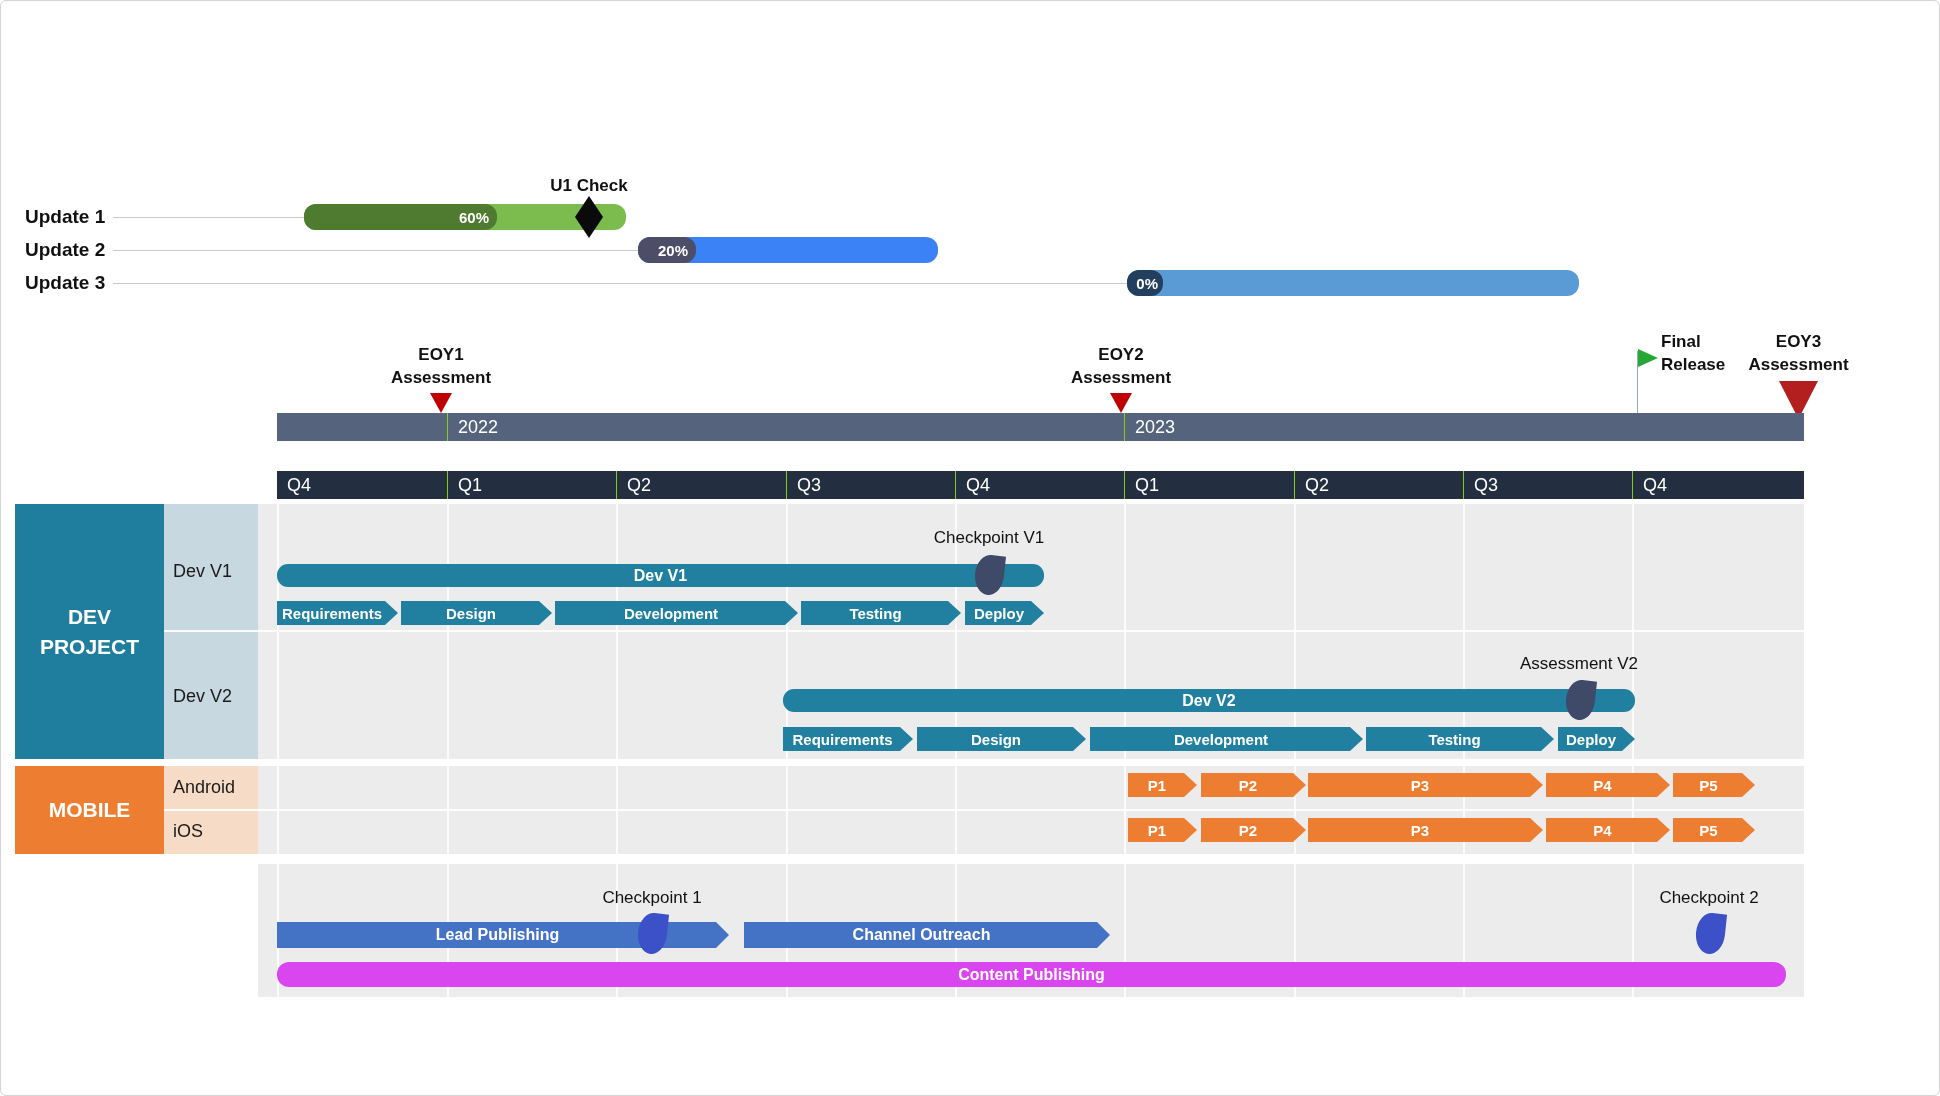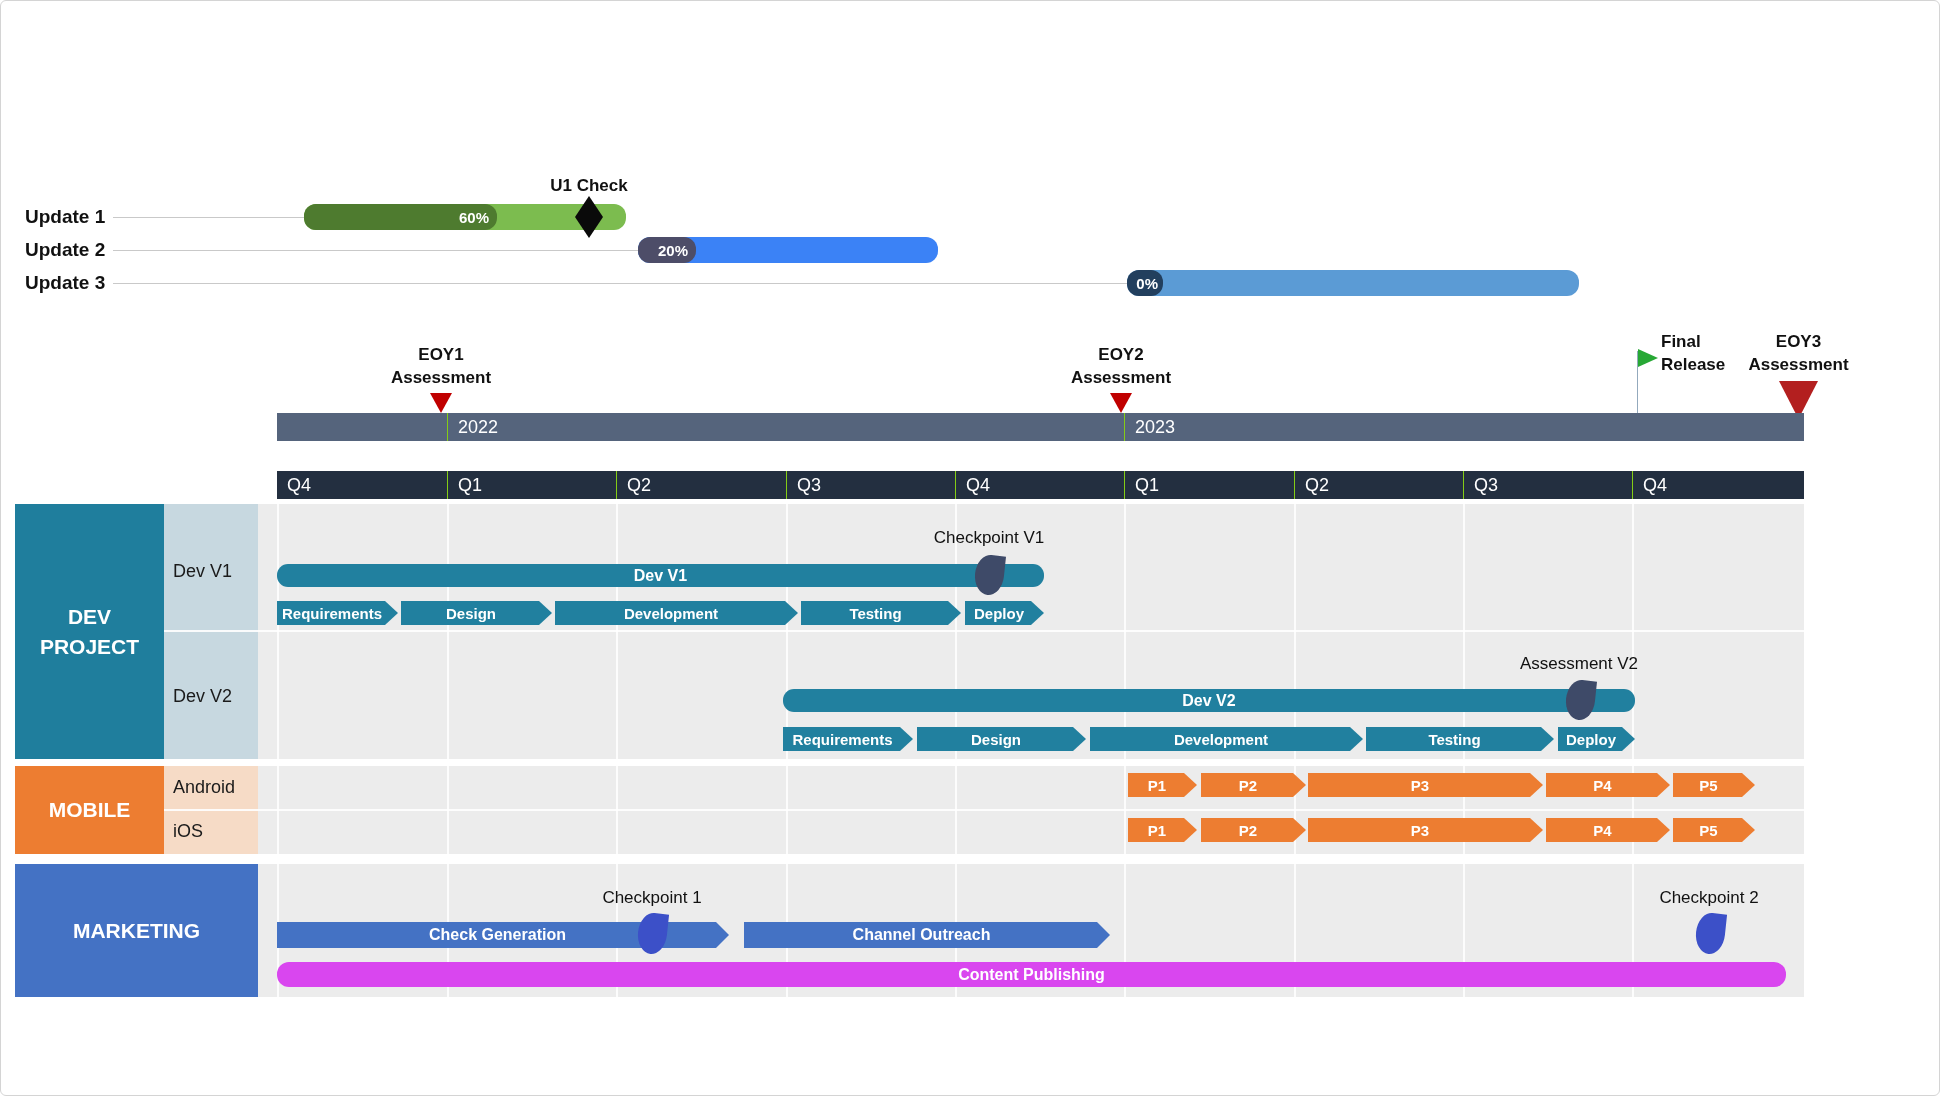--- a/index.html
+++ b/index.html
@@ -164,23 +164,22 @@
     <div class="grid" style="left:19px;"></div>
       <div class="grid" style="left:189px;"></div>
       <div class="grid" style="left:358px;"></div>
       <div class="grid" style="left:528px;"></div>
       <div class="grid" style="left:697px;"></div>
       <div class="grid" style="left:866px;"></div>
       <div class="grid" style="left:1036px;"></div>
       <div class="grid" style="left:1205px;"></div>
       <div class="grid" style="left:1374px;"></div>
   </div>
-  <div class="block" style="left:14px;top:863px;width:243px;height:133px;background:#4472c4;">MARKETING</div>
 
   <div class="cp-label" style="left:651px;top:887px;">Checkpoint 1</div>
-  <div class="chev" style="left:276px;top:921px;width:452px;height:26px;background:#4472c4;font-size:16px;">Check Generation</div>
+  <div class="chev" style="left:276px;top:921px;width:452px;height:26px;background:#4472c4;font-size:16px;">Lead Publishing</div>
   <div class="drop" style="left:637px;top:912px;width:29px;height:41px;background:#3c50c8;"></div>
   <div class="chev" style="left:743px;top:921px;width:366px;height:26px;background:#4472c4;font-size:16px;">Channel Outreach</div>
   <div class="cp-label" style="left:1708px;top:887px;">Checkpoint 2</div>
   <div class="drop" style="left:1695px;top:912px;width:29px;height:41px;background:#3c50c8;"></div>
   <div class="sumbar" style="left:276px;top:961px;width:1509px;height:25px;background:#d946ef;border-radius:12px;">Content Publishing</div>
 
 </div>
 
 </body></html>

